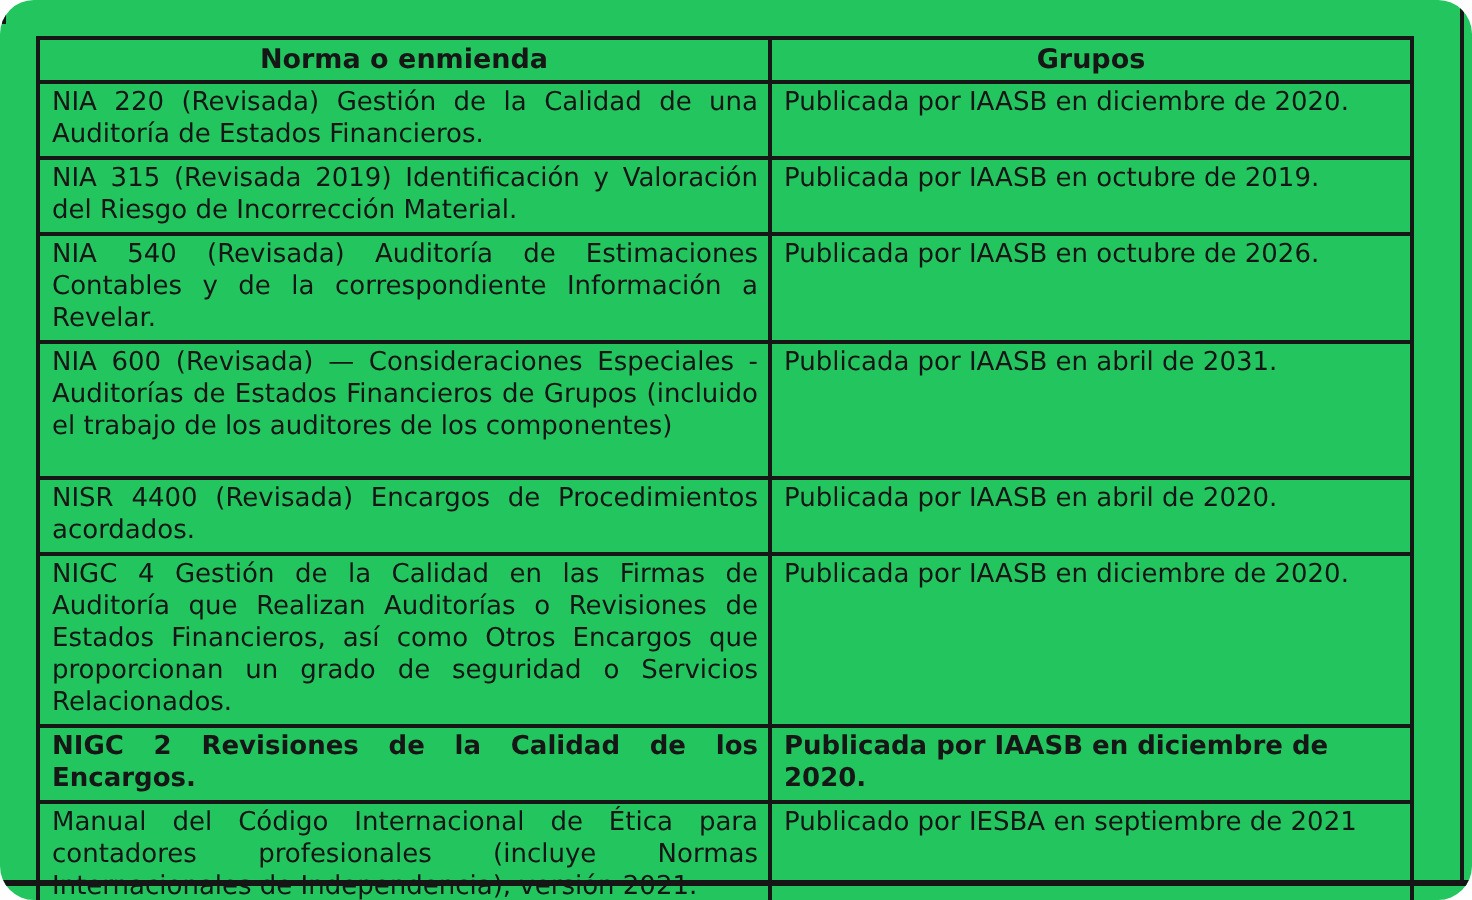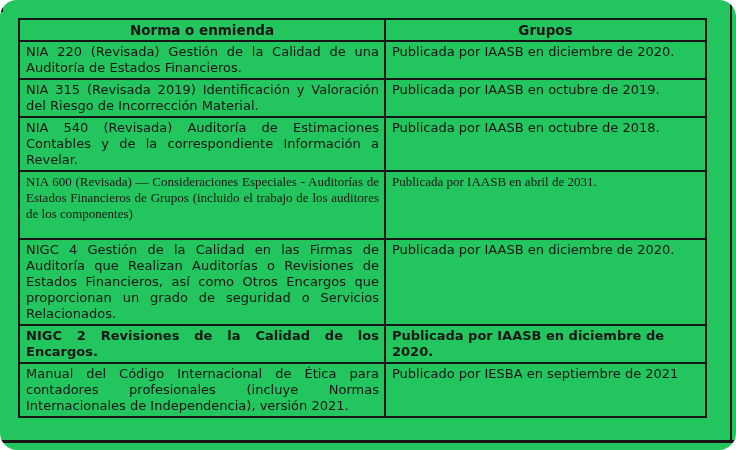--- a/index.html
+++ b/index.html
@@ -62,21 +62,21 @@
   .norms-table td {
     font-size: 13px;
     line-height: 16px;
     padding: 2px 5px 2px 6px;
   }
   td.norma { text-align: justify; }
   td.fecha { text-align: left; }
   tr.r1 td { height: 36px; }
   tr.r2 td { height: 36px; margin-left: 36px; }
   tr.r3 td { height: 49px; }
-  tr.r4 td { height: 68px; font-family: Liberation Serif, serif; }
+  tr.r4 td { height: 68px; }
   tr.r5 td { height: 37px; }
   tr.r6 td { height: 84px; }
   tr.r7 td { height: 32px; font-weight: bold; }
   tr.r8 td { height: 53px; }
 </style>
 </head>
 <body>
 
 <div class="page">
 
@@ -99,25 +99,29 @@
       <tr class="r1">
         <td class="norma">NIA 220 (Revisada) Gestión de la Calidad de una Auditoría de Estados Financieros.</td>
         <td class="fecha">Publicada por IAASB en diciembre de 2020.</td>
       </tr>
       <tr class="r2">
         <td class="norma">NIA 315 (Revisada 2019) Identificación y Valoración del Riesgo de Incorrección Material.</td>
         <td class="fecha">Publicada por IAASB en octubre de 2019.</td>
       </tr>
       <tr class="r3">
         <td class="norma">NIA 540 (Revisada) Auditoría de Estimaciones Contables y de la correspondiente Información a Revelar.</td>
-        <td class="fecha">Publicada por IAASB en octubre de 2018.</td>
+        <td class="fecha">Publicada por IAASB en octubre de 2026.</td>
       </tr>
       <tr class="r4">
         <td class="norma">NIA 600 (Revisada) — Consideraciones Especiales - Auditorías de Estados Financieros de Grupos (incluido el trabajo de los auditores de los componentes)</td>
         <td class="fecha">Publicada por IAASB en abril de 2031.</td>
+      </tr>
+      <tr class="r5">
+        <td class="norma">NISR 4400 (Revisada) Encargos de Procedimientos acordados.</td>
+        <td class="fecha">Publicada por IAASB en abril de 2020.</td>
       </tr>
       <tr class="r6">
         <td class="norma">NIGC 4 Gestión de la Calidad en las Firmas de Auditoría que Realizan Auditorías o Revisiones de Estados Financieros, así como Otros Encargos que proporcionan un grado de seguridad o Servicios Relacionados.</td>
         <td class="fecha">Publicada por IAASB en diciembre de 2020.</td>
       </tr>
       <tr class="r7">
         <td class="norma">NIGC 2 Revisiones de la Calidad de los Encargos.</td>
         <td class="fecha">Publicada por IAASB en diciembre de 2020.</td>
       </tr>
       <tr class="r8">

